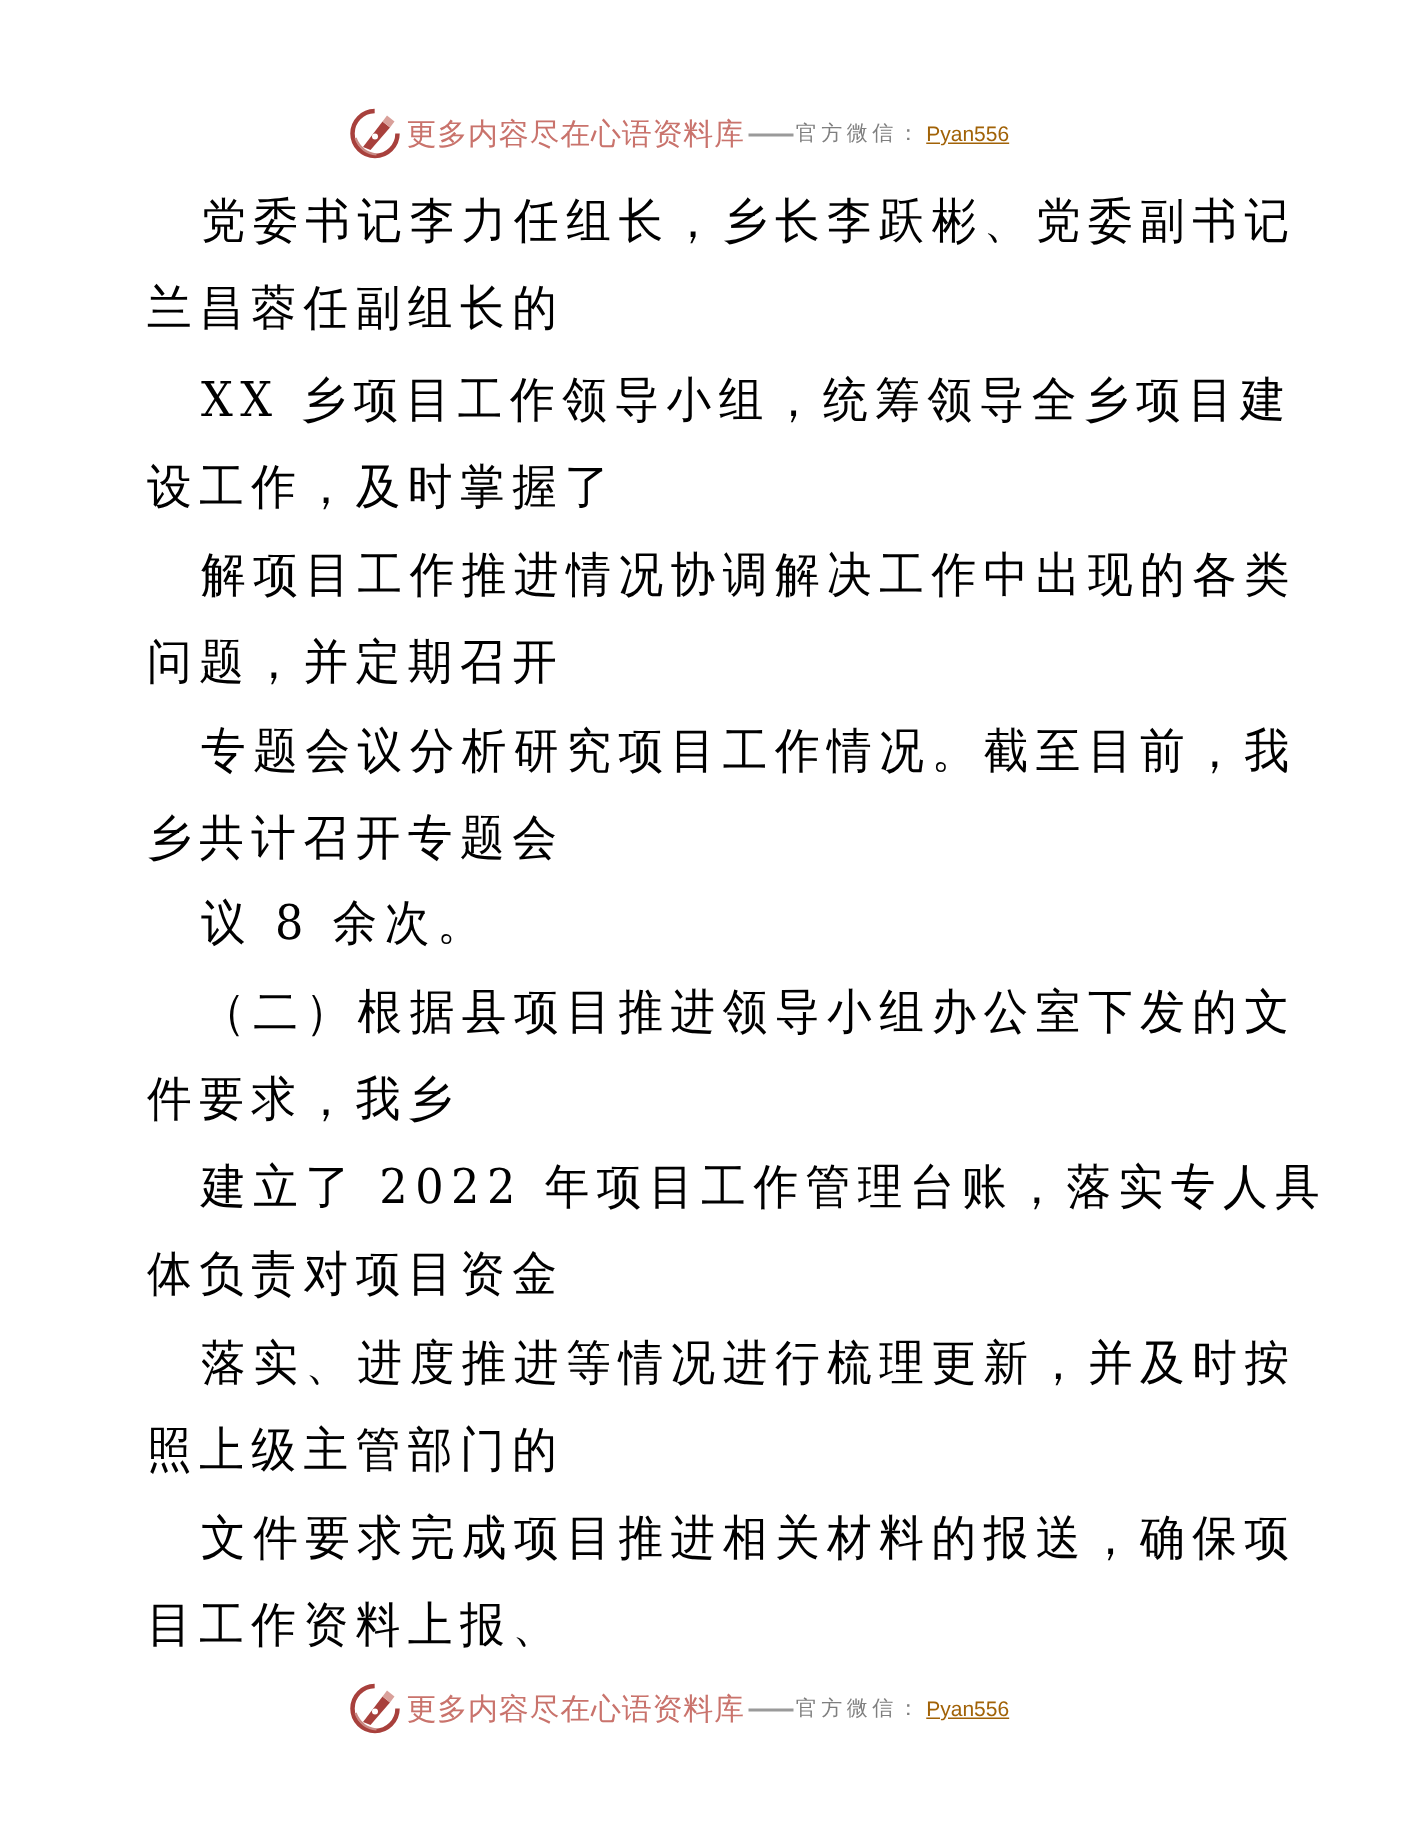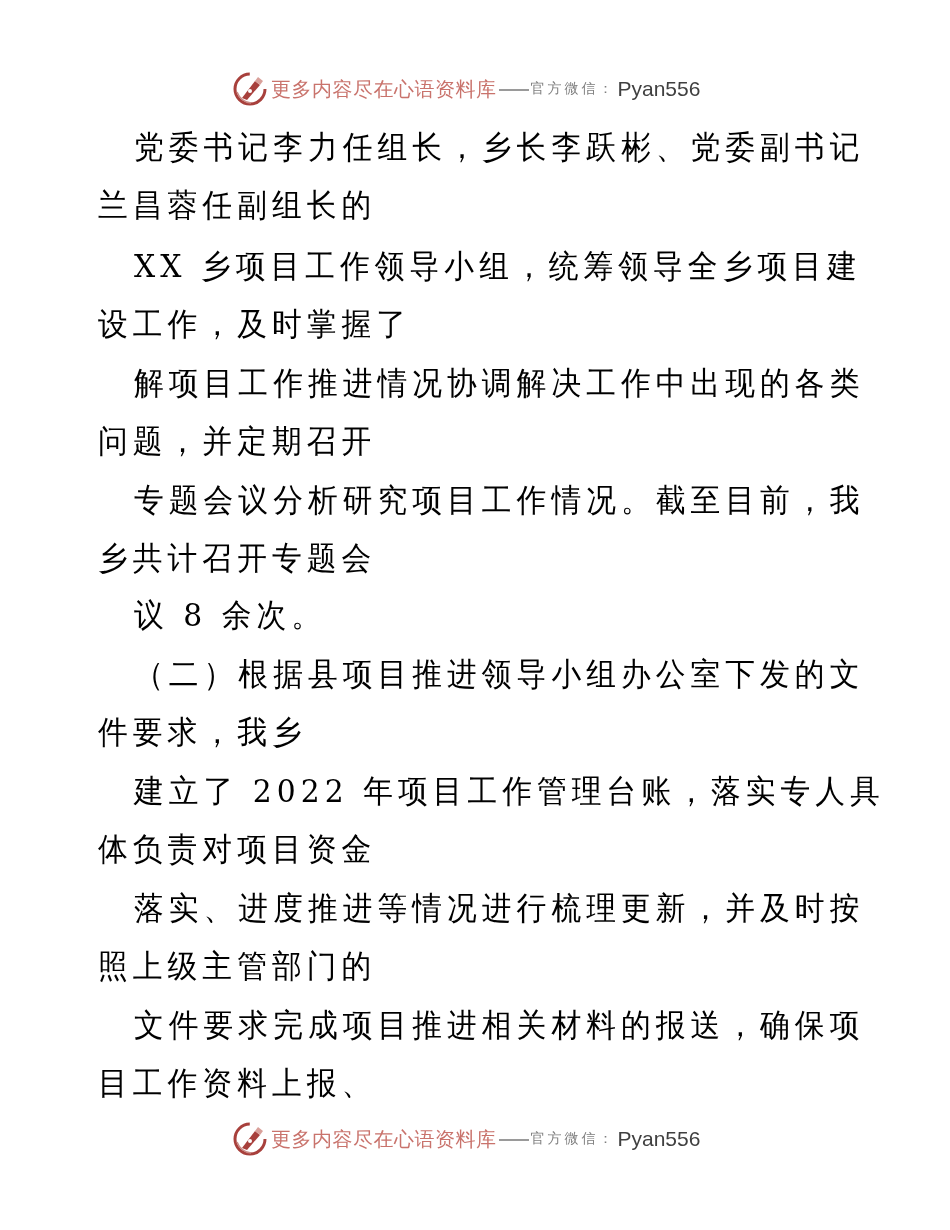--- a/index.html
+++ b/index.html
@@ -48,23 +48,24 @@
       top: 1px;
     }
     .banner .label {
       font-family: "DejaVu Sans", "Liberation Sans", sans-serif;
       font-size: 14px;
       color: #7f7f7f;
       letter-spacing: 3px;
     }
     .banner .wechat-id {
       font-family: "Liberation Sans", "DejaVu Sans", sans-serif;
-      font-size: 21px;
-      color: #404040;
+      font-size: 14px;
+      color: #a16207;
       margin-left: 2px;
+      text-decoration: underline;
     }
     .content {
       position: absolute;
       left: 98px;
       top: 118px;
       width: 760px;
     }
     .line {
       position: absolute;
       left: 0;

